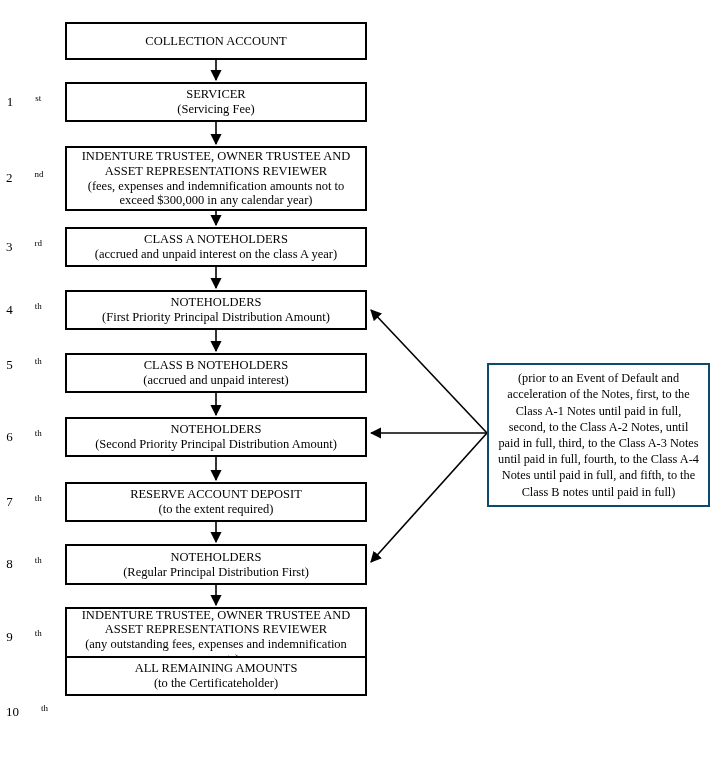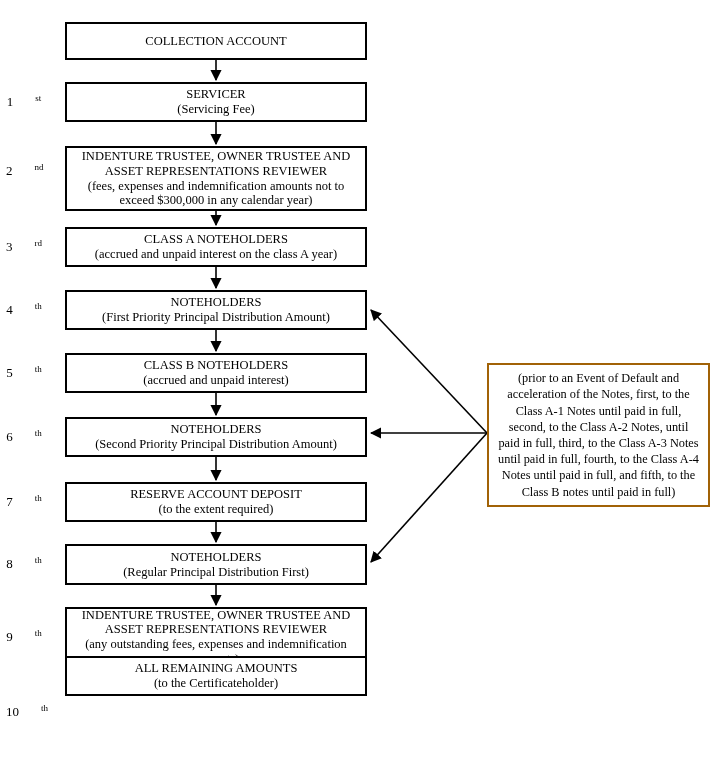--- a/index.html
+++ b/index.html
@@ -17,21 +17,21 @@
     text-align:center; font-size:12.5px; line-height:1.18; padding:2px 6px;
   }
   .node-title, .node-sub { width:100%; }
   .ordinal {
     position:absolute; left:6px; width:36px; text-align:center;
     font-size:13px; height:18px; line-height:18px;
   }
   .ordinal sup { font-size:9px; line-height:0;margin-left:22px; }
   .sidenote {
     position:absolute; left:487px; top:363px; width:223px; height:144px;
-    border:2px solid #a16207; background:#fff;
+    border:2px solid #0c4a6e; background:#fff;
     display:flex; align-items:center; justify-content:center;
     text-align:center; font-size:12.3px; line-height:1.32; padding:6px 9px;
   }
 </style>
 </head>
 <body>
 
 <div class="canvas">
 
   <svg class="arrows" width="724" height="776" viewBox="0 0 724 776" xmlns="http://www.w3.org/2000/svg">
@@ -53,24 +53,24 @@
       <line x1="216" y1="667" x2="216" y2="690" marker-end="url(#ah)"></line>
     </g>
     <g stroke="#000" stroke-width="1.6">
       <line x1="487" y1="433" x2="371" y2="310" marker-end="url(#ah)"></line>
       <line x1="487" y1="433" x2="371" y2="433" marker-end="url(#ah)"></line>
       <line x1="487" y1="433" x2="371" y2="562" marker-end="url(#ah)"></line>
     </g>
   </svg>
 
   <div class="ordinal" style="top:93px"><span>1</span><sup>st</sup></div>
-  <div class="ordinal" style="top:162px"><span>2</span><sup>nd</sup></div>
+  <div class="ordinal" style="top:169px"><span>2</span><sup>nd</sup></div>
   <div class="ordinal" style="top:238px"><span>3</span><sup>rd</sup></div>
   <div class="ordinal" style="top:301px"><span>4</span><sup>th</sup></div>
-  <div class="ordinal" style="top:364px"><span>5</span><sup>th</sup></div>
+  <div class="ordinal" style="top:356px"><span>5</span><sup>th</sup></div>
   <div class="ordinal" style="top:428px"><span>6</span><sup>th</sup></div>
   <div class="ordinal" style="top:493px"><span>7</span><sup>th</sup></div>
   <div class="ordinal" style="top:555px"><span>8</span><sup>th</sup></div>
   <div class="ordinal" style="top:628px"><span>9</span><sup>th</sup></div>
   <div class="ordinal" style="top:703px"><span>10</span><sup>th</sup></div>
 
   <div class="node" style="top:22px;height:38px">
     <div class="node-title">COLLECTION ACCOUNT</div>
   </div>
 

